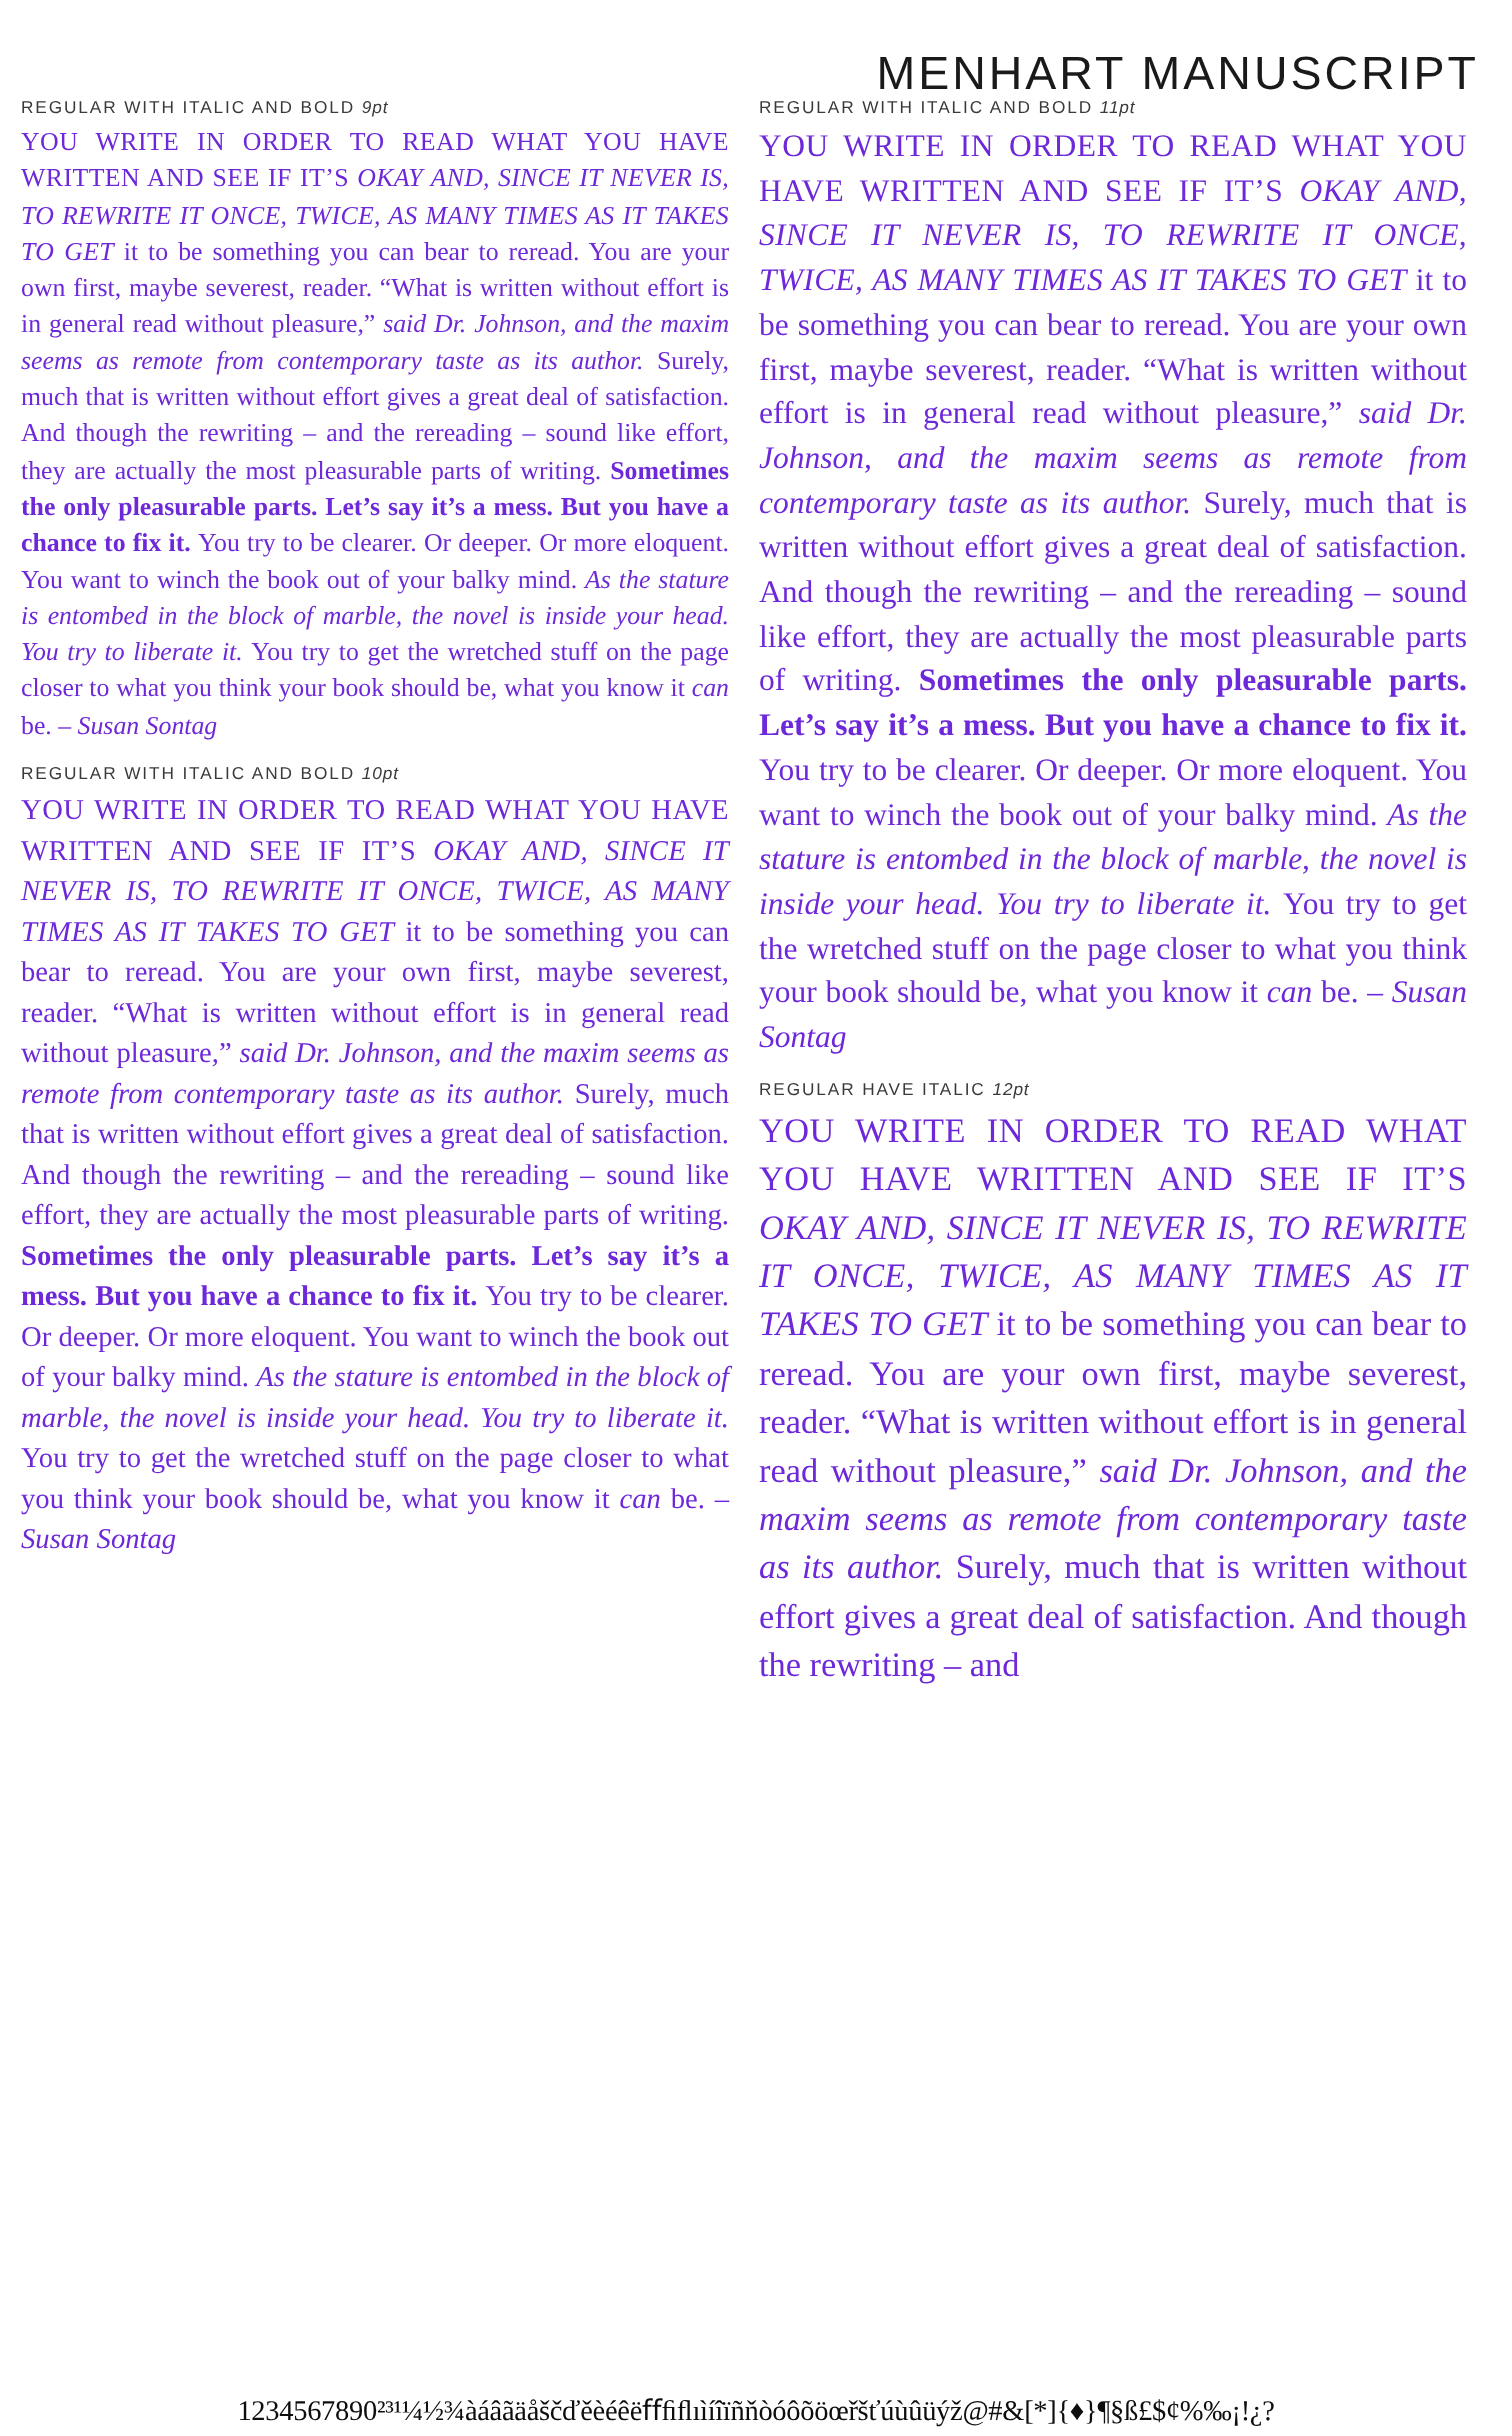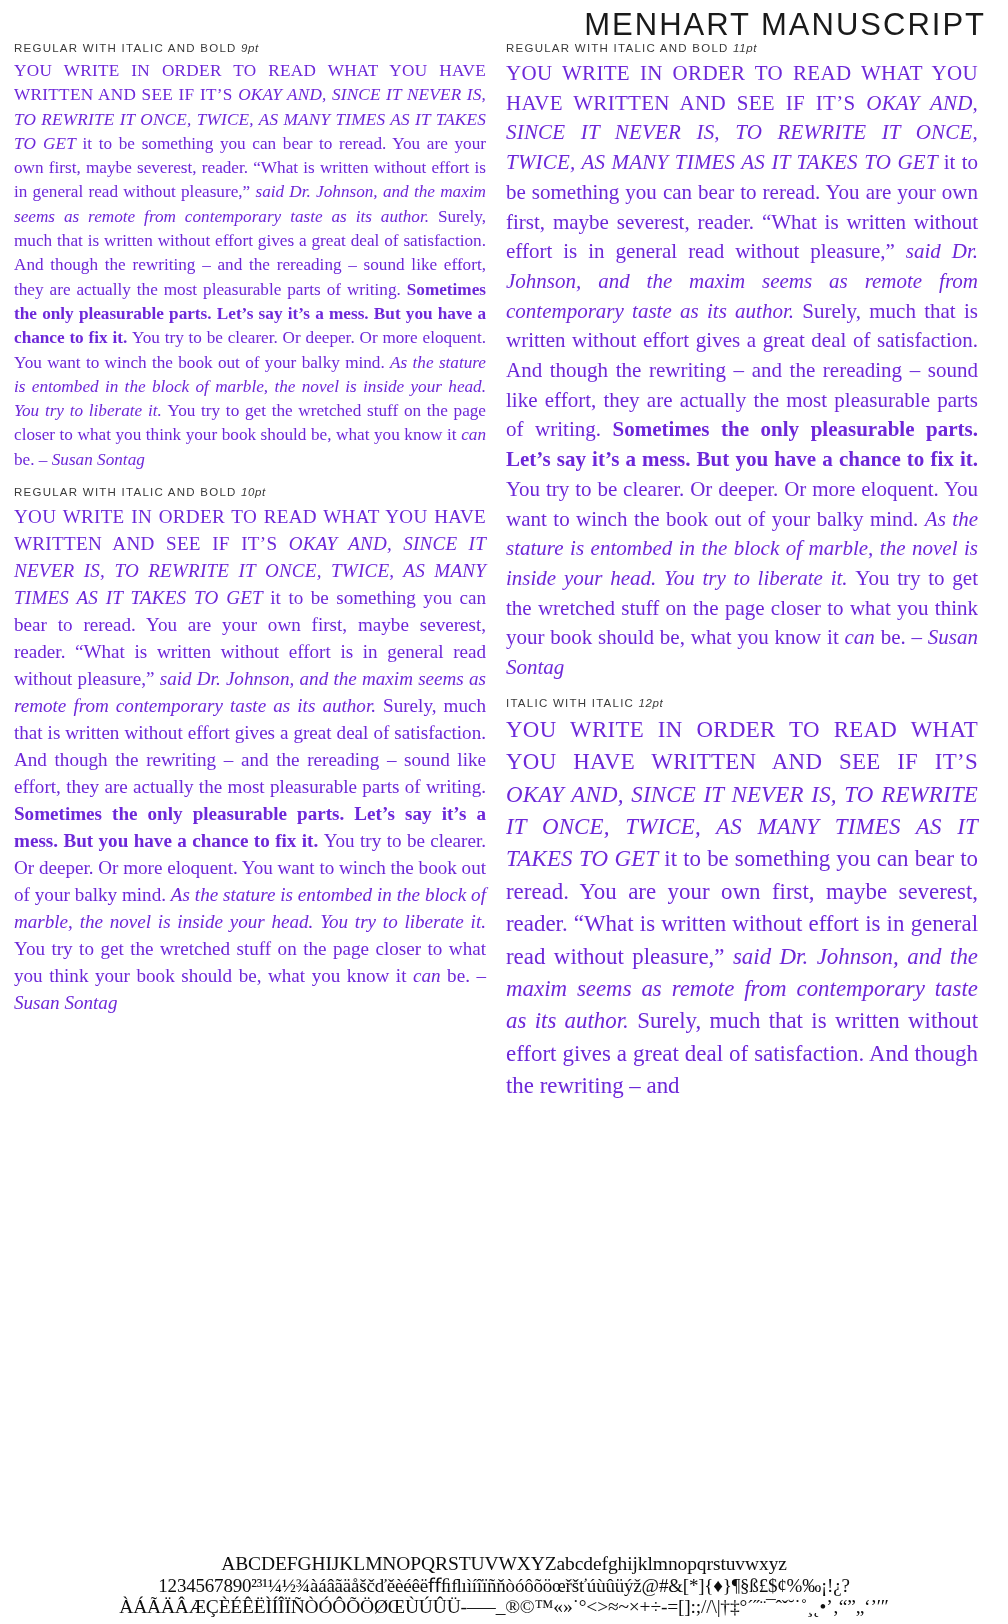--- a/index.html
+++ b/index.html
@@ -23,20 +23,21 @@
     height: 1624px;
     box-sizing: border-box;
     padding: 8px 14px 0 14px;
   }
 
   
   .masthead {
     text-align: right;
     padding-right: 8px;
     height: 34px;
+    margin-top: 24px;
   }
   .masthead-title {
     font-family: "Liberation Sans", sans-serif;
     font-weight: 300;
     font-size: 31px;
     letter-spacing: 2.0px;
     color: #1a1a1a;
     line-height: 34px;
     display: inline-block;
   }
@@ -149,30 +150,28 @@
       <div class="style-label">
         <span>REGULAR WITH ITALIC AND BOLD</span>
         <span class="sz">11pt</span>
       </div>
 
       <div class="block s11">
         <span class="caps lead">YOU WRITE IN ORDER TO READ WHAT YOU HAVE WRITTEN AND SEE IF IT’S </span><i class="caps capsital">OKAY AND, SINCE IT NEVER IS, TO REWRITE IT ONCE, TWICE, AS MANY TIMES AS IT TAKES TO GET </i><span>it to be something you can bear to reread. You are your own first, maybe severest, reader. “What is written without effort is in general read without pleasure,” </span><i>said Dr. Johnson, and the maxim seems as remote from contemporary taste as its author. </i><span>Surely, much that is written without effort gives a great deal of satisfaction. And though the rewriting – and the rereading – sound like effort, they are actually the most pleasurable parts of writing. </span><b>Sometimes the only pleasurable parts. Let’s say it’s a mess. But you have a chance to fix it. </b><span>You try to be clearer. Or deeper. Or more eloquent. You want to winch the book out of your balky mind. </span><i>As the stature is entombed in the block of marble, the novel is inside your head. You try to liberate it. </i><span>You try to get the wretched stuff on the page closer to what you think your book should be, what you know it </span><i>can</i><span> be. – </span><i>Susan Sontag</i>
       </div>
 
       <div class="style-label">
-        <span>ITALIC WITH ITALIC</span>
+        <span>REGULAR HAVE ITALIC</span>
         <span class="sz">12pt</span>
       </div>
 
       <div class="block s12">
         <span class="caps lead">YOU WRITE IN ORDER TO READ WHAT YOU HAVE WRITTEN AND SEE IF IT’S </span><i class="caps capsital">OKAY AND, SINCE IT NEVER IS, TO REWRITE IT ONCE, TWICE, AS MANY TIMES AS IT TAKES TO GET </i><span>it to be something you can bear to reread. You are your own first, maybe severest, reader. “What is written without effort is in general read without pleasure,” </span><i>said Dr. Johnson, and the maxim seems as remote from contemporary taste as its author. </i><span>Surely, much that is written without effort gives a great deal of satisfaction. And though the rewriting – and</span>
       </div>
 
     </div>
   </div>
 
   <div class="glyphs">
-    <div class="glyph-row glyph-row-1">ABCDEFGHIJKLMNOPQRSTUVWXYZabcdefghijklmnopqrstuvwxyz</div>
     <div class="glyph-row glyph-row-2">1234567890²³¹¼½¾àáâãäåščďěèéêëﬀﬁﬂıìíîïñňòóôõöœřšťúùûüýž@#&amp;[*]{♦}¶§ß£$¢%‰¡!¿?</div>
-    <div class="glyph-row glyph-row-3">ÀÁÃÄÂÆÇÈÉÊËÌÍÎÏÑÒÓÔÕÖØŒÙÚÛÜ‐–—_®©™«»˙°&lt;&gt;≈~×+÷-=[]:;//\|†‡°´˝¨¯ˆˇ˘˙˚¸˛•’‚“”„‘’′″</div>
   </div>
 
 </div>
 
 </body></html>

